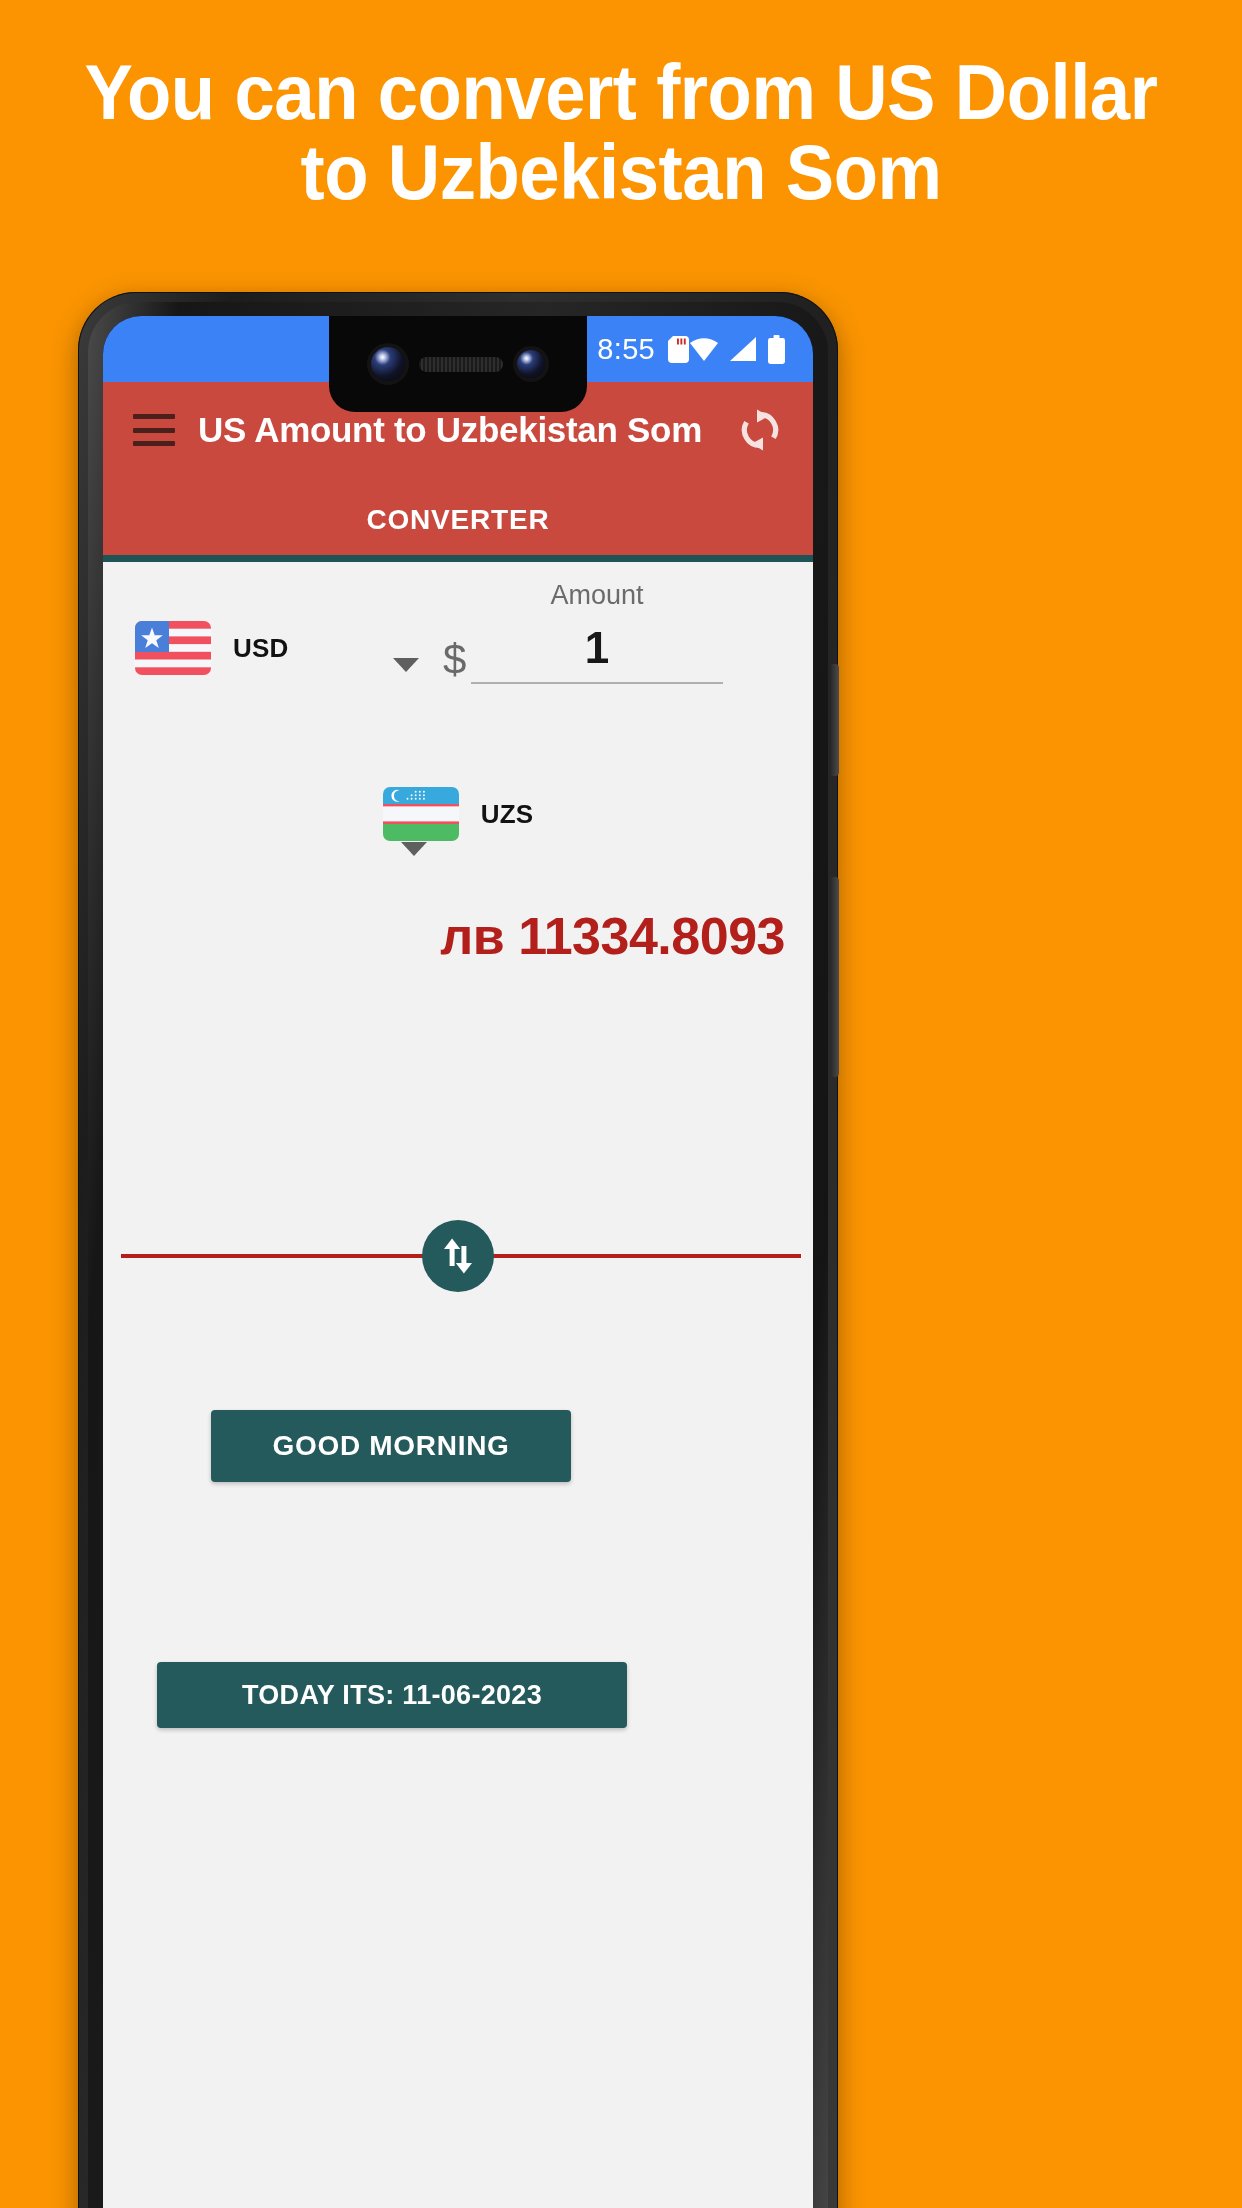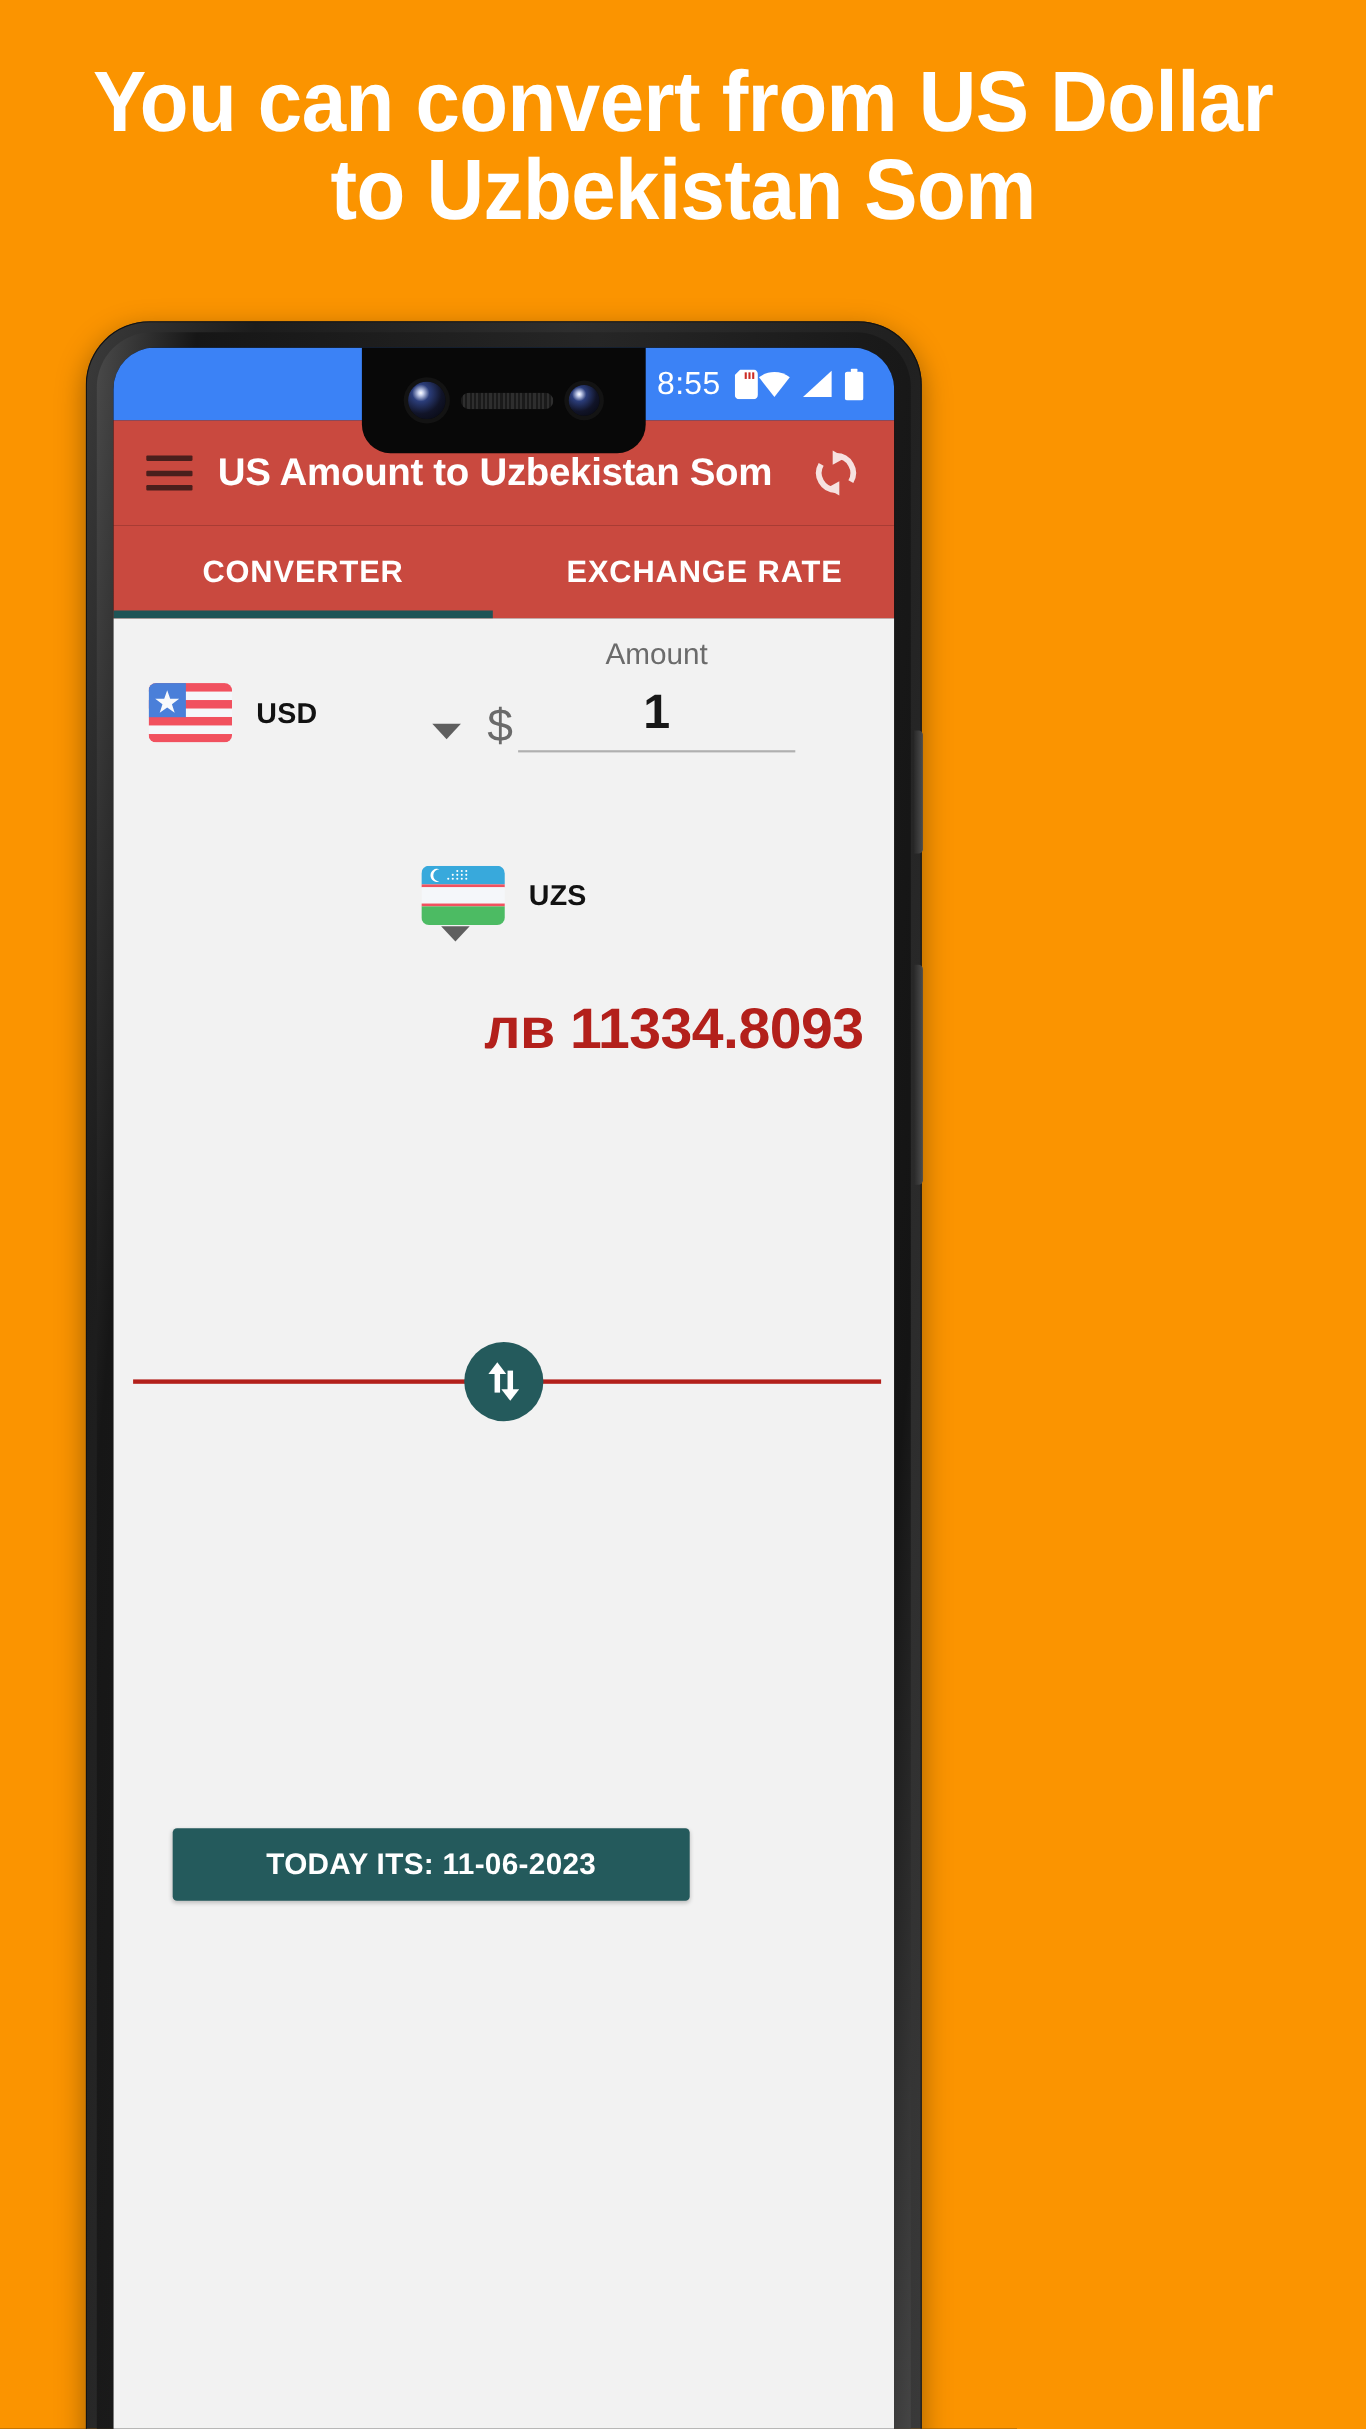--- a/index.html
+++ b/index.html
@@ -425,21 +425,20 @@
             <path d="M23 38.5 A15.5 15.5 0 0 1 9.5 15.2" fill="none" stroke="#f6e2e0" stroke-width="5.2" stroke-linecap="butt"></path>
             <path d="M20 2.5 L31.5 9.2 L20 15.5 Z" fill="#f6e2e0"></path>
             <path d="M26 43.5 L14.5 36.8 L26 30.5 Z" fill="#f6e2e0"></path>
           </svg>
         </span>
       </div>
     </div>
 
     <div class="tab-bar">
       <div class="tab active">CONVERTER</div>
-      <div class="tab">EXCHANGE RATE</div>
     </div>
 
     <div class="content">
 
       <div class="row usd">
         <span class="flag">
           <svg viewBox="0 0 76 54" xmlns="http://www.w3.org/2000/svg" width="76" height="54">
             <rect width="76" height="54" fill="#F5F7FA"></rect>
             <g fill="#F1515F">
               <rect y="0" width="76" height="7.7"></rect>
@@ -503,17 +502,18 @@
                 <rect x="12.6" y="11" width="5" height="20"></rect>
                 <path d="M15.1 3.5 L23.2 14 L7 14 Z"></path>
                 <rect x="24.4" y="11" width="5" height="20"></rect>
                 <path d="M26.9 38.5 L18.8 28 L35 28 Z"></path>
               </g>
             </svg>
           </span>
         </div>
       </div>
 
+      <button class="btn morning">GOOD MORNING</button>
       <button class="btn today">TODAY ITS: 11-06-2023</button>
 
     </div>
   </div>
 </div>
 
 </body></html>

